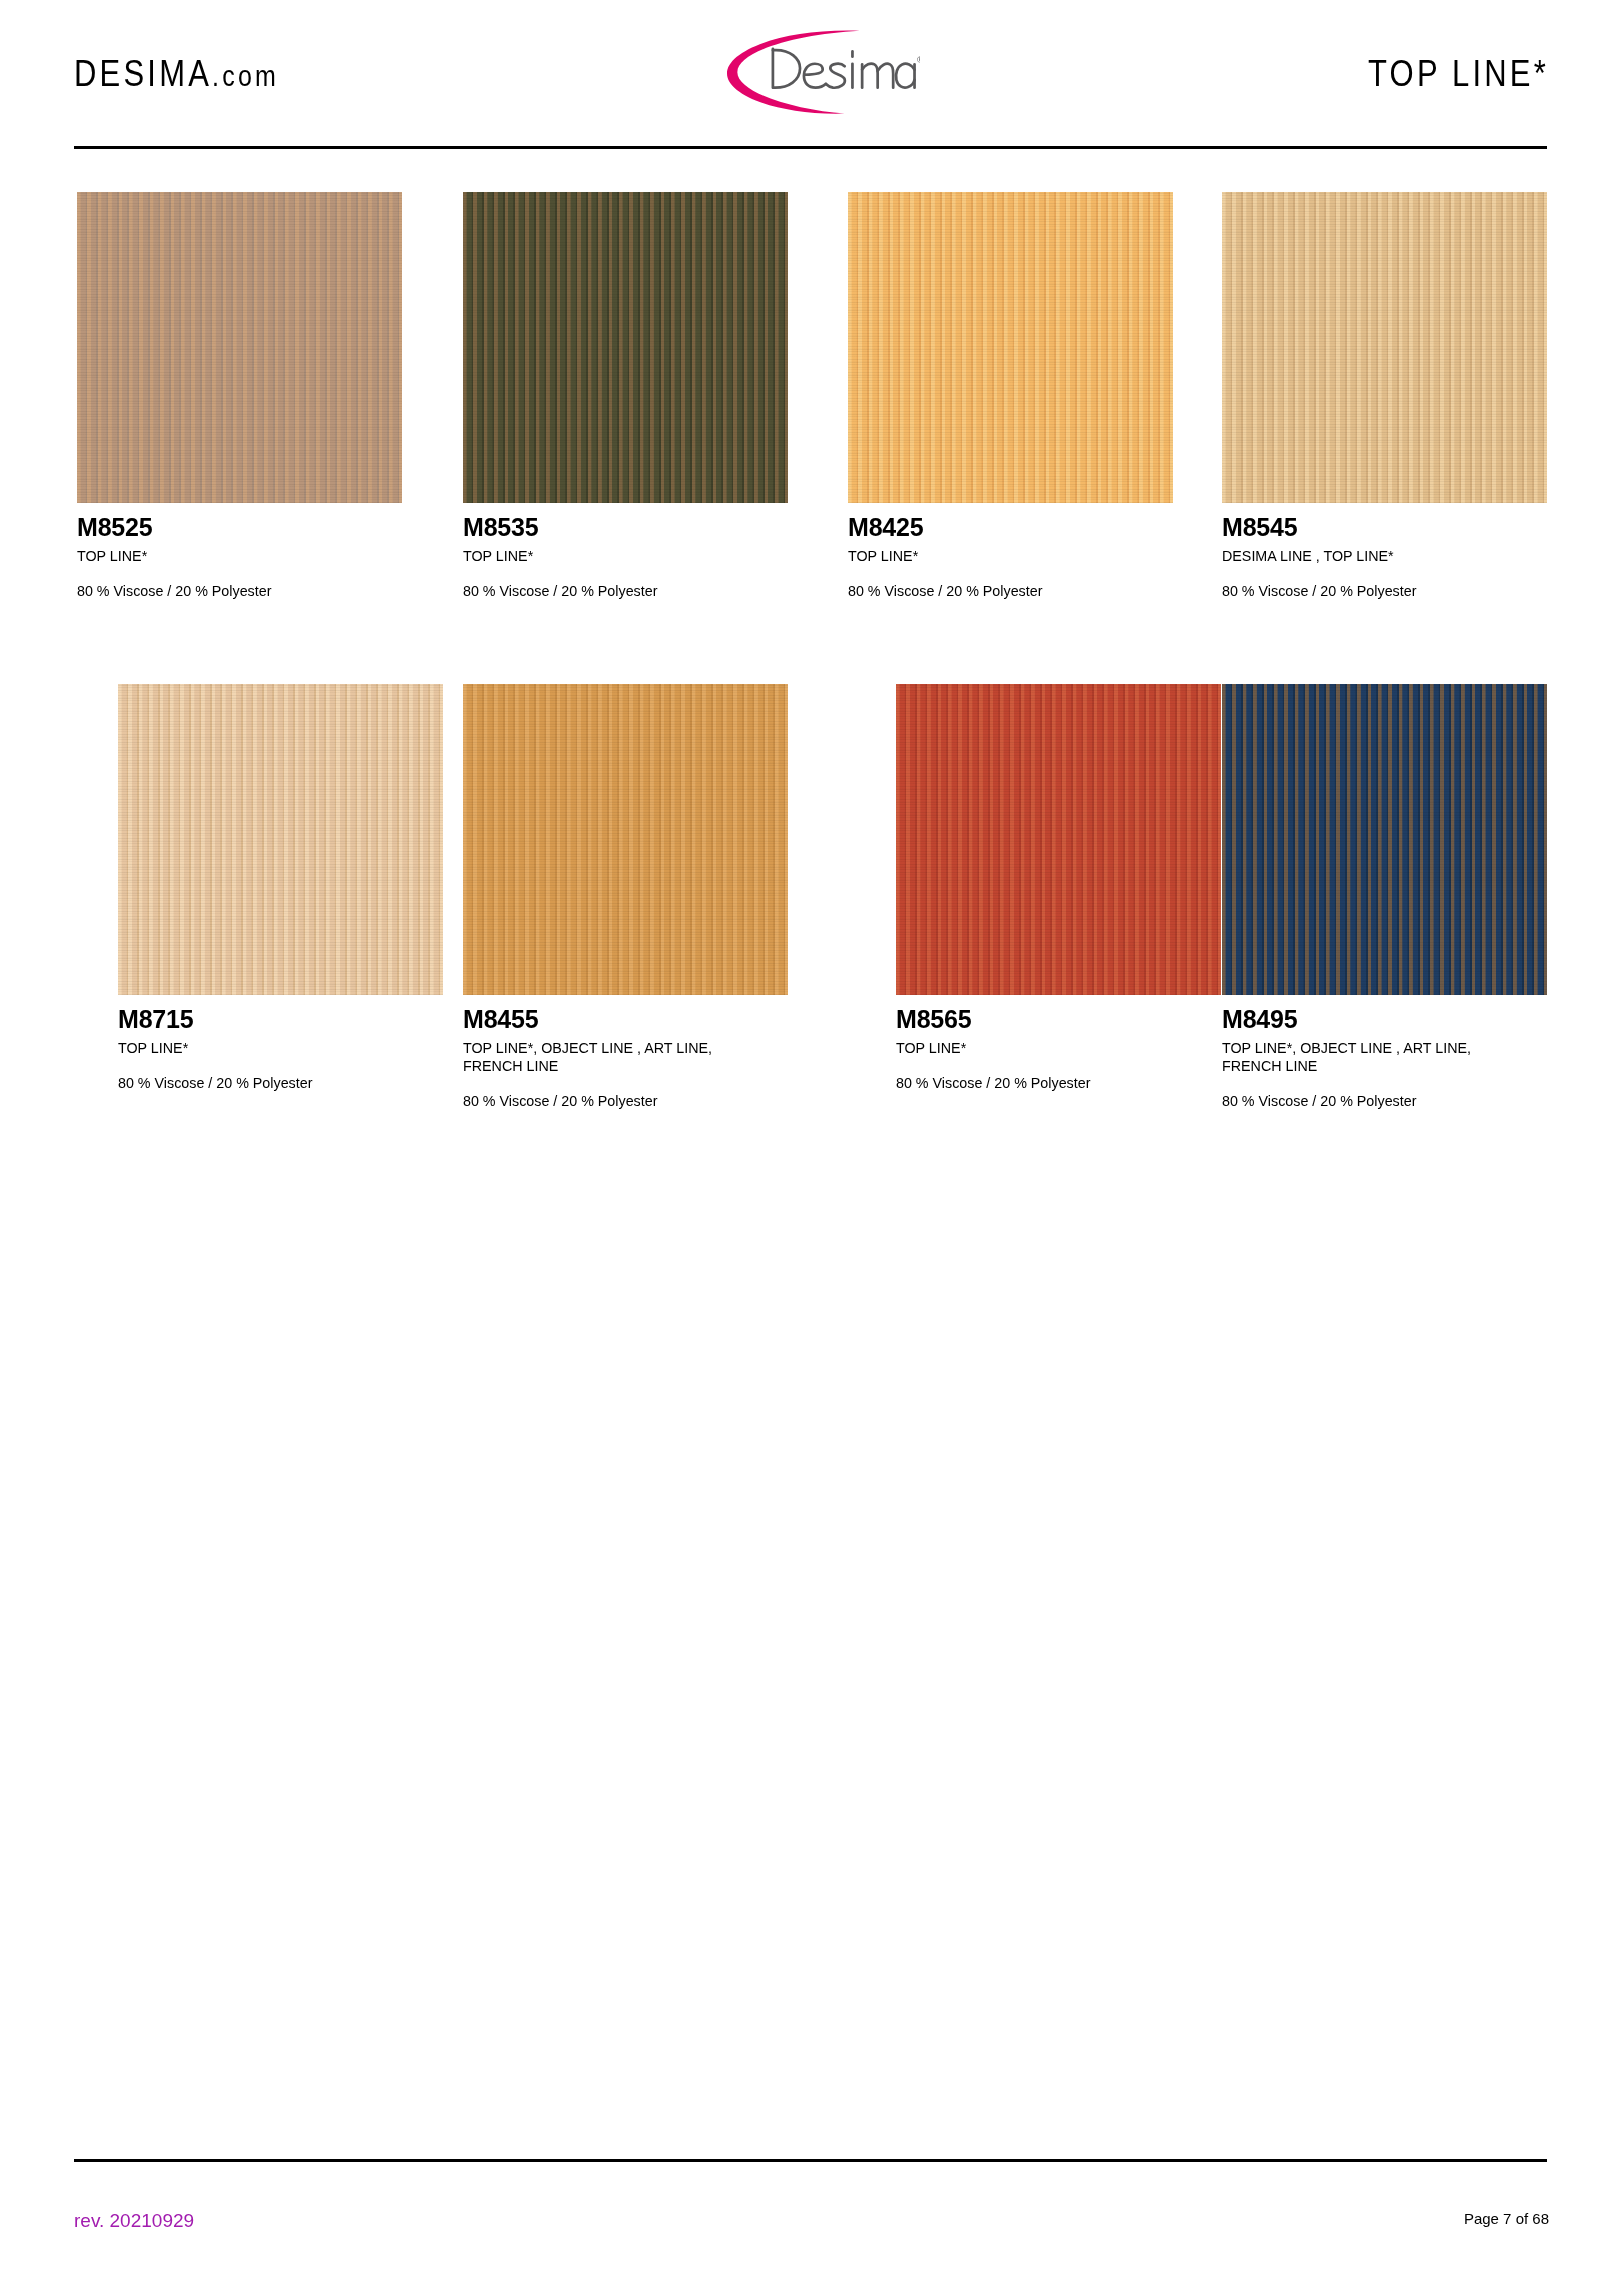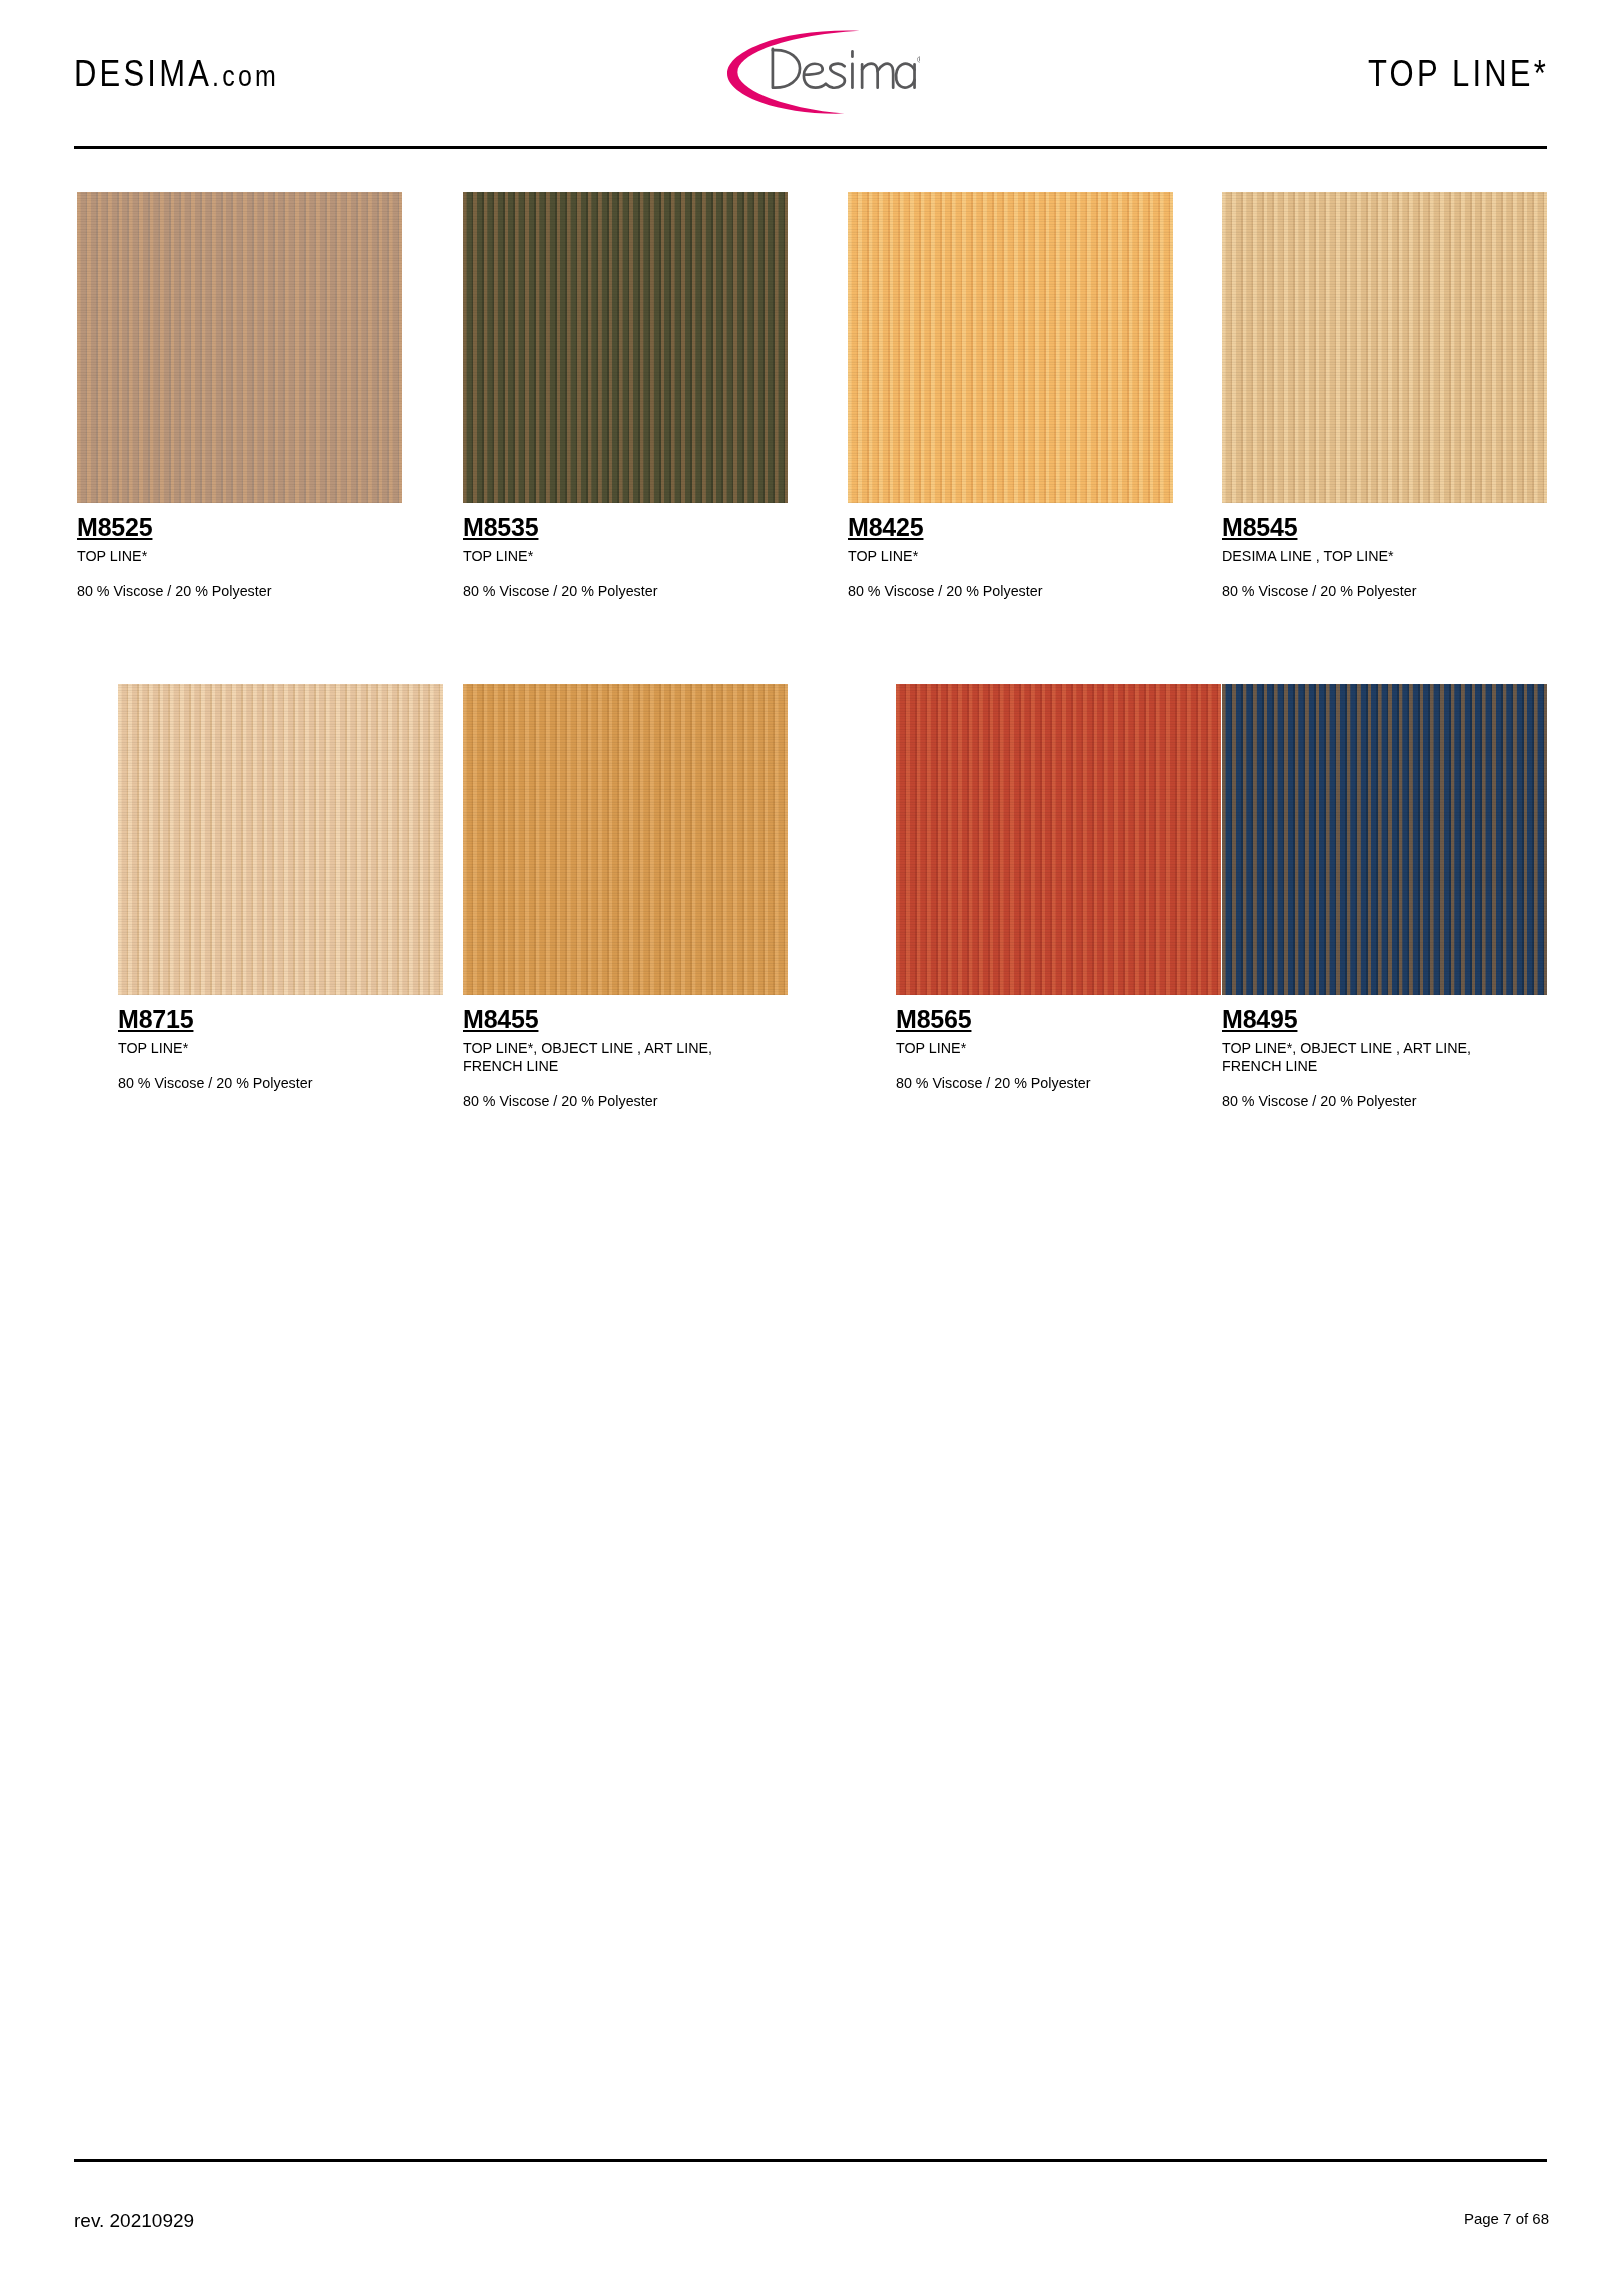--- a/index.html
+++ b/index.html
@@ -103,21 +103,20 @@
     position: absolute;
     inset: 0;
   }
   .label-code {
     font-size: 25px;
     font-weight: bold;
     line-height: 1.0;
     margin-top: 12.3px;
     letter-spacing: -0.2px;
     color: #000;
-    text-decoration: underline;
   }
   .label-lines {
     font-size: 14.3px;
     line-height: 1.28;
     margin-top: 6.5px;
     color: #000;
     white-space: pre-line;
   }
   .label-comp {
     font-size: 14.3px;
@@ -133,21 +132,21 @@
     top: 2159px;
     width: 1473px;
     height: 2.6px;
     background: #000000;
   }
   .footer-left {
     position: absolute;
     left: 74px;
     top: 2210px;
     font-size: 19px;
-    color: #000000;
+    color: #a21caf;
     white-space: nowrap;
   }
   .footer-right {
     position: absolute;
     right: 74px;
     top: 2210px;
     font-size: 15px;
     color: #000;
     white-space: nowrap;
   }

